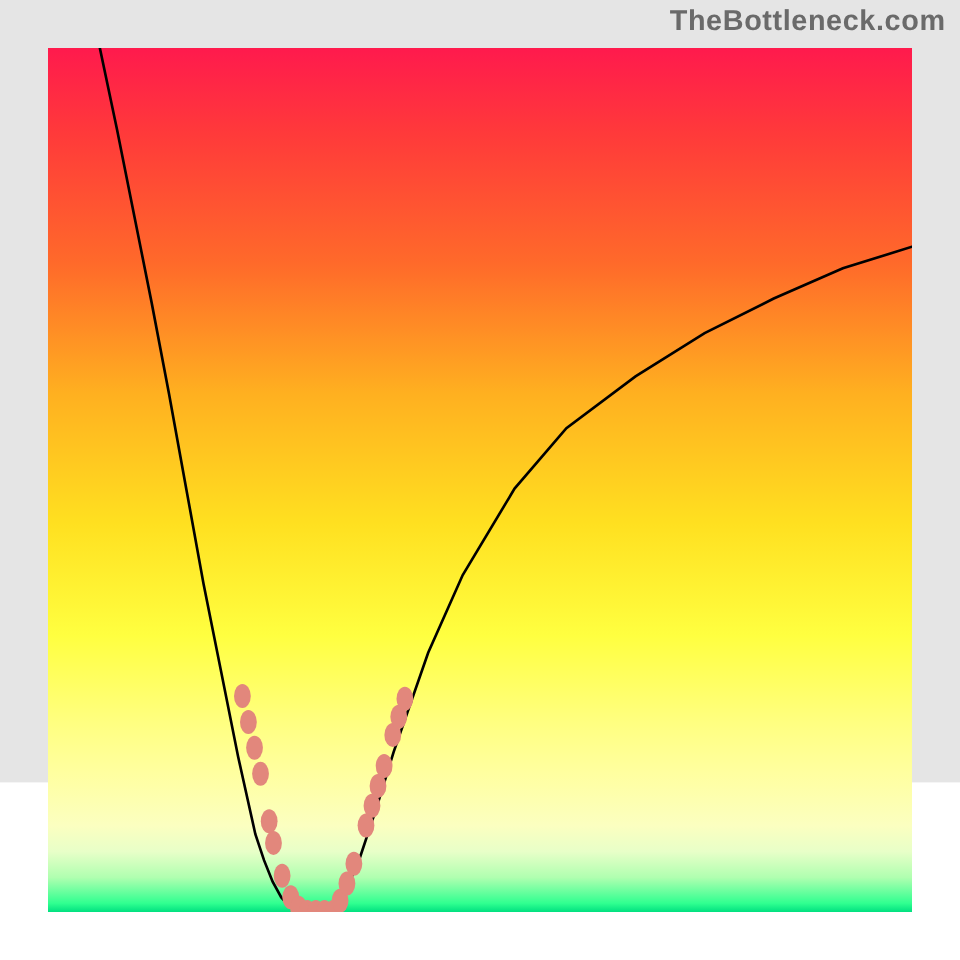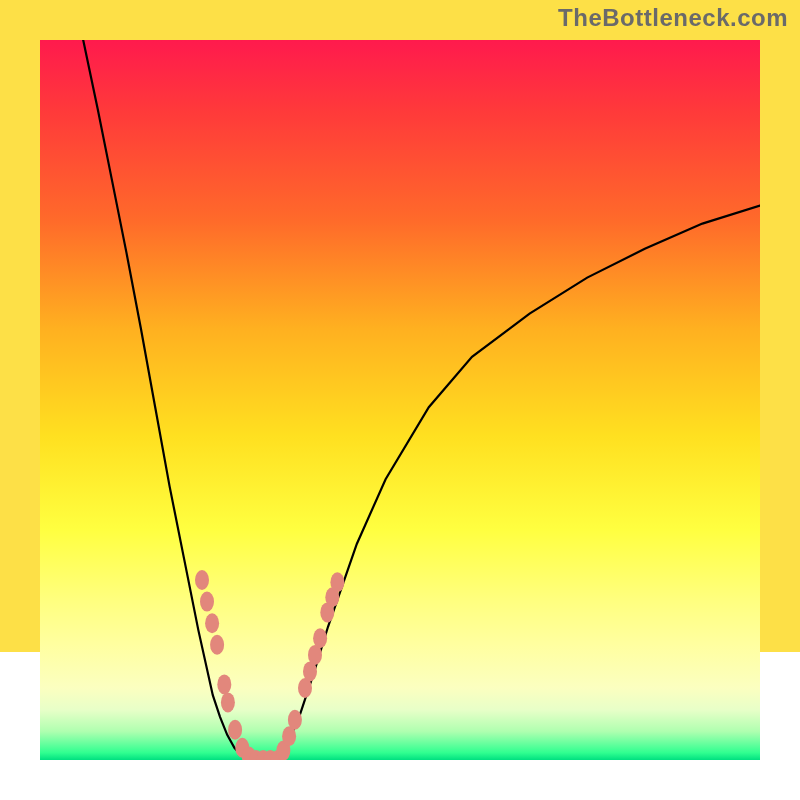--- a/index.html
+++ b/index.html
@@ -6,21 +6,21 @@
     margin: 0;
     padding: 0;
     width: 800px;
     height: 800px;
     overflow: hidden;
     font-family: Arial, Helvetica, sans-serif;
   }
   .outer {
     width: 800px;
     height: 652px;
-    background: #fde047;
+    background: #e5e5e5;
     position: relative;
   }
   .plot-area {
     position: absolute;
     left: 40px;
     top: 40px;
     width: 720px;
     height: 720px;
     overflow: hidden;
     background: linear-gradient(to bottom,

